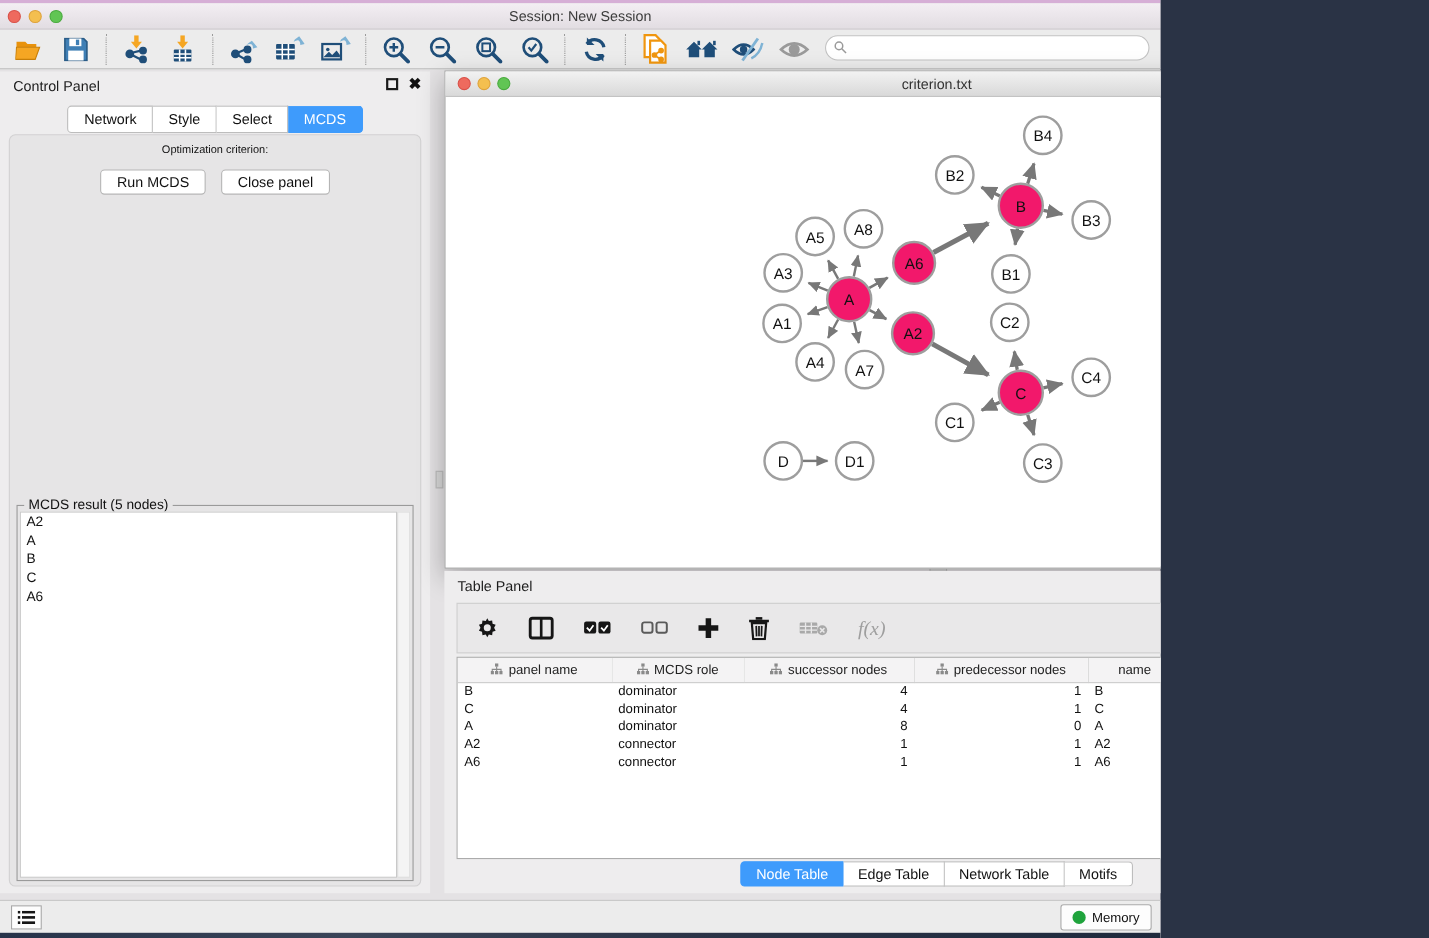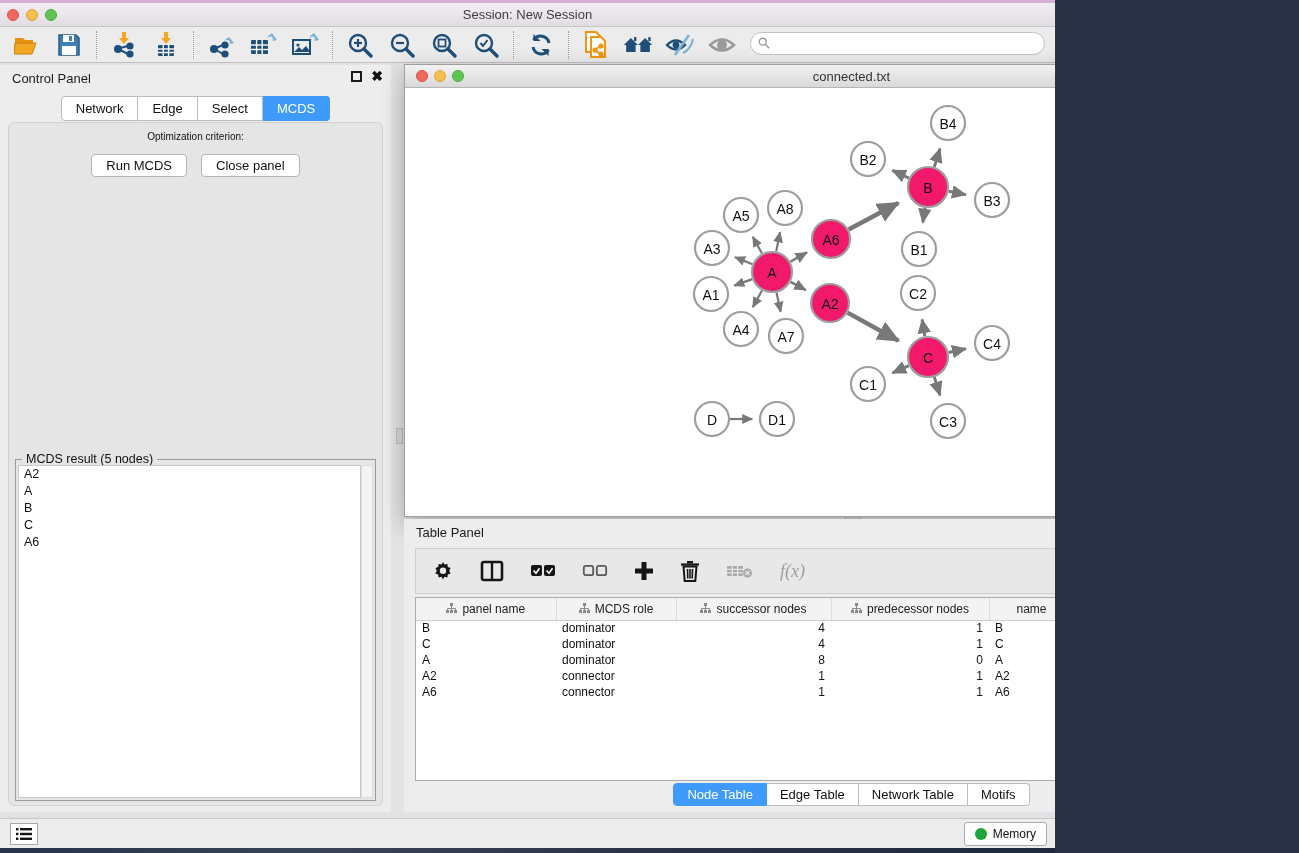--- a/index.html
+++ b/index.html
@@ -299,21 +299,21 @@
   <div class="control-panel">
     <div class="panel-header">
       <span class="ph-title">Control Panel</span>
       <span class="ph-btns">
         <span class="float-box"></span>
         <span class="close-x">✖</span>
       </span>
     </div>
     <div class="cp-tabs" id="cp-tabs">
         <div class="cp-tab">Network</div>
-        <div class="cp-tab">Edge</div>
+        <div class="cp-tab">Style</div>
         <div class="cp-tab">Select</div>
         <div class="cp-tab active">MCDS</div>
       </div>
     <div class="cp-card">
       <div class="opt-label">Optimization criterion:</div>
       <div class="cp-buttons">
         <button class="cp-btn">Run MCDS</button>
         <button class="cp-btn">Close panel</button>
       </div>
       <div class="result-group">
@@ -331,21 +331,21 @@
   </div>
 
   <div class="divider-chip-v"></div>
   <div class="divider-chip-h"></div>
 
   <div class="net-window">
     <div class="net-titlebar">
       <div class="tl red" style="left:11px; top:5px"></div>
       <div class="tl yellow" style="left:29px; top:5px"></div>
       <div class="tl green" style="left:47px; top:5px"></div>
-      <div class="title">connected.txt</div>
+      <div class="title">criterion.txt</div>
     </div>
     <div class="net-canvas">
       <svg id="graph-svg" width="893" height="428">
           <defs>
             <marker id="arrow" markerWidth="6" markerHeight="5" refX="4.6" refY="2.25" orient="auto" markerUnits="strokeWidth">
               <path d="M0,0 L5,2.25 L0,4.5 Z" fill="#787878"></path>
             </marker>
           </defs>
           <line x1="355.96678911489033" y1="164.55183804995966" x2="346.8105225276148" y2="147.71612206690466" stroke="#787878" stroke-width="2.2" marker-end="url(#arrow)"></line>
           <line x1="370.1802584100922" y1="162.42026628877687" x2="374.07923867154864" y2="143.22528654006837" stroke="#787878" stroke-width="2.2" marker-end="url(#arrow)"></line>

